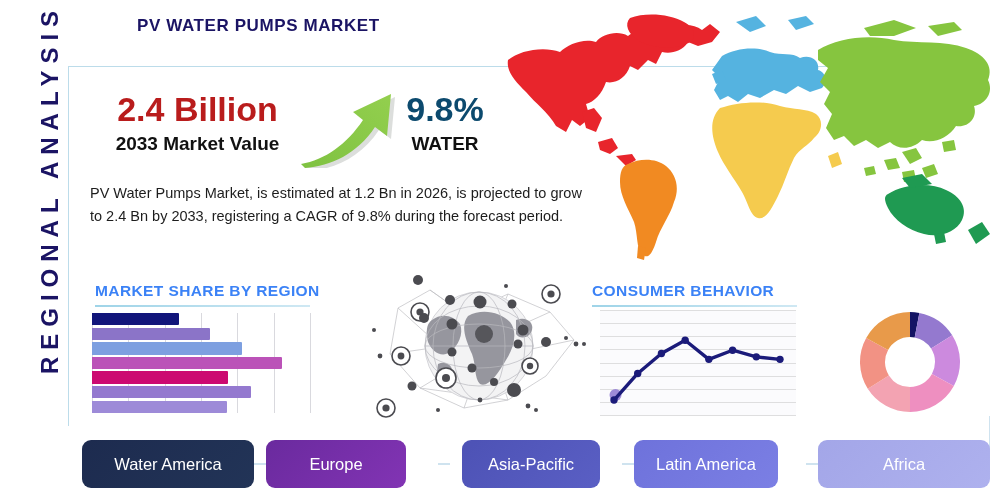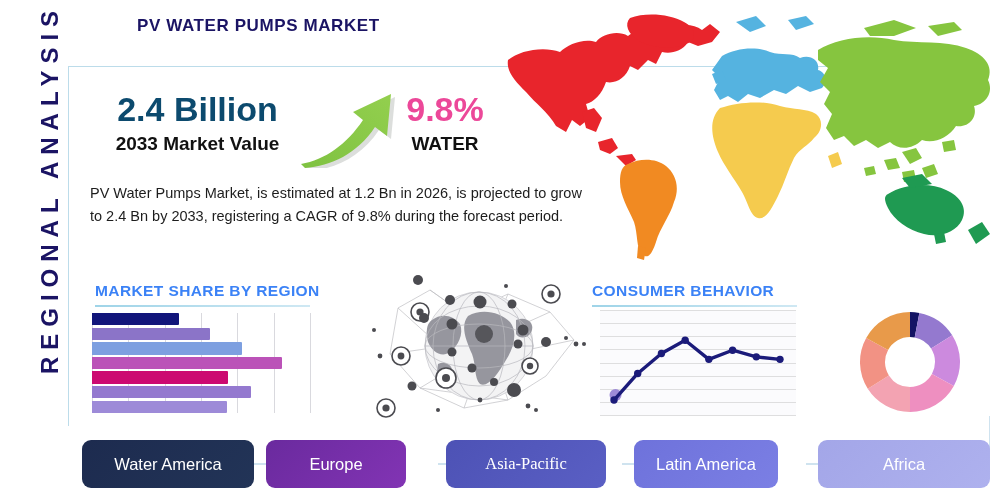--- a/index.html
+++ b/index.html
@@ -37,24 +37,24 @@
     border-left:1.5px solid #bcdcea;
     box-sizing:border-box;
   }
 
   
   .stats{position:absolute;left:90px;top:92px;width:420px;height:80px;}
   .stat{position:absolute;text-align:center;}
   .stat-a{left:0;top:0;width:215px;}
   .stat-b{left:290px;top:0;width:130px;}
   .stat-big{
-    font-size:34px;font-weight:700;color:#0c4a6e;line-height:1;
-    font-family:"Liberation Sans", sans-serif;
-  }
-  .stat-big.black{color:#ec4899;}
+    font-size:34px;font-weight:700;color:#b91c1c;line-height:1;
+    font-family:"Liberation Sans", sans-serif;
+  }
+  .stat-big.black{color:#0c4a6e;}
   .stat-sub{
     font-size:19px;font-weight:700;color:#111;margin-top:7px;
     font-family:"Liberation Sans", sans-serif;
   }
   .arrow-wrap{position:absolute;left:205px;top:-6px;width:110px;height:82px;}
 
   
   .desc{
     position:absolute;left:90px;top:182px;width:500px;
     font-size:14.5px;line-height:1.62;color:#1d1d1d;
@@ -349,20 +349,20 @@
         <path d="M 8.184665997806825 27.91231629491423 A 50 50 0 0 1 51.99999999999999 2 L 51.99999999999999 27 A 25 25 0 0 0 30.092332998903412 39.95615814745712 Z" fill="#e89a4a"></path>
       </svg>
   </div>
 
   <div class="tabs" id="tabs">
     <div class="tabs-edge"></div>
   <div class="tab" style="left: 0px; width: 172px; background: linear-gradient(135deg, rgb(29, 43, 79), rgb(34, 52, 87));">Water America</div>
       <div class="tab-link" style="left: 172px; width: 12px;"></div>
       <div class="tab" style="left: 184px; width: 140px; background: linear-gradient(135deg, rgb(106, 42, 158), rgb(130, 52, 180));">Europe</div>
       <div class="tab-link" style="left: 356px; width: 12px;"></div>
-      <div class="tab" style="left: 364px; width: 160px; background: linear-gradient(135deg, rgb(77, 82, 181), rgb(90, 95, 196)); font-family: Liberation Serif, serif;">Asia-Pacific</div>
+      <div class="tab" style="left: 380px; width: 138px; background: linear-gradient(135deg, rgb(77, 82, 181), rgb(90, 95, 196));">Asia-Pacific</div>
       <div class="tab-link" style="left: 540px; width: 12px;"></div>
       <div class="tab" style="left: 552px; width: 144px; background: linear-gradient(135deg, rgb(110, 114, 219), rgb(123, 127, 228));">Latin America</div>
       <div class="tab-link" style="left: 724px; width: 12px;"></div>
       <div class="tab" style="left: 736px; width: 172px; background: linear-gradient(135deg, rgb(163, 166, 232), rgb(174, 177, 238));">Africa</div>
     </div>
 
 </div>
 
 </body></html>

